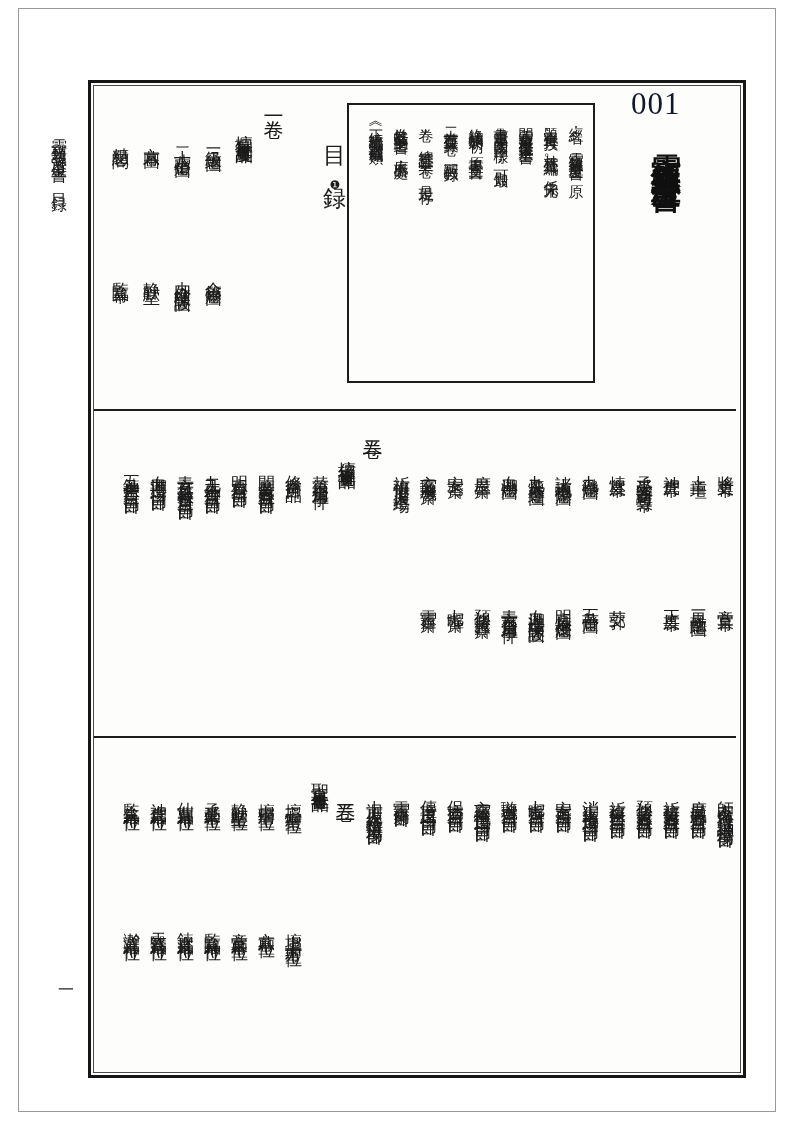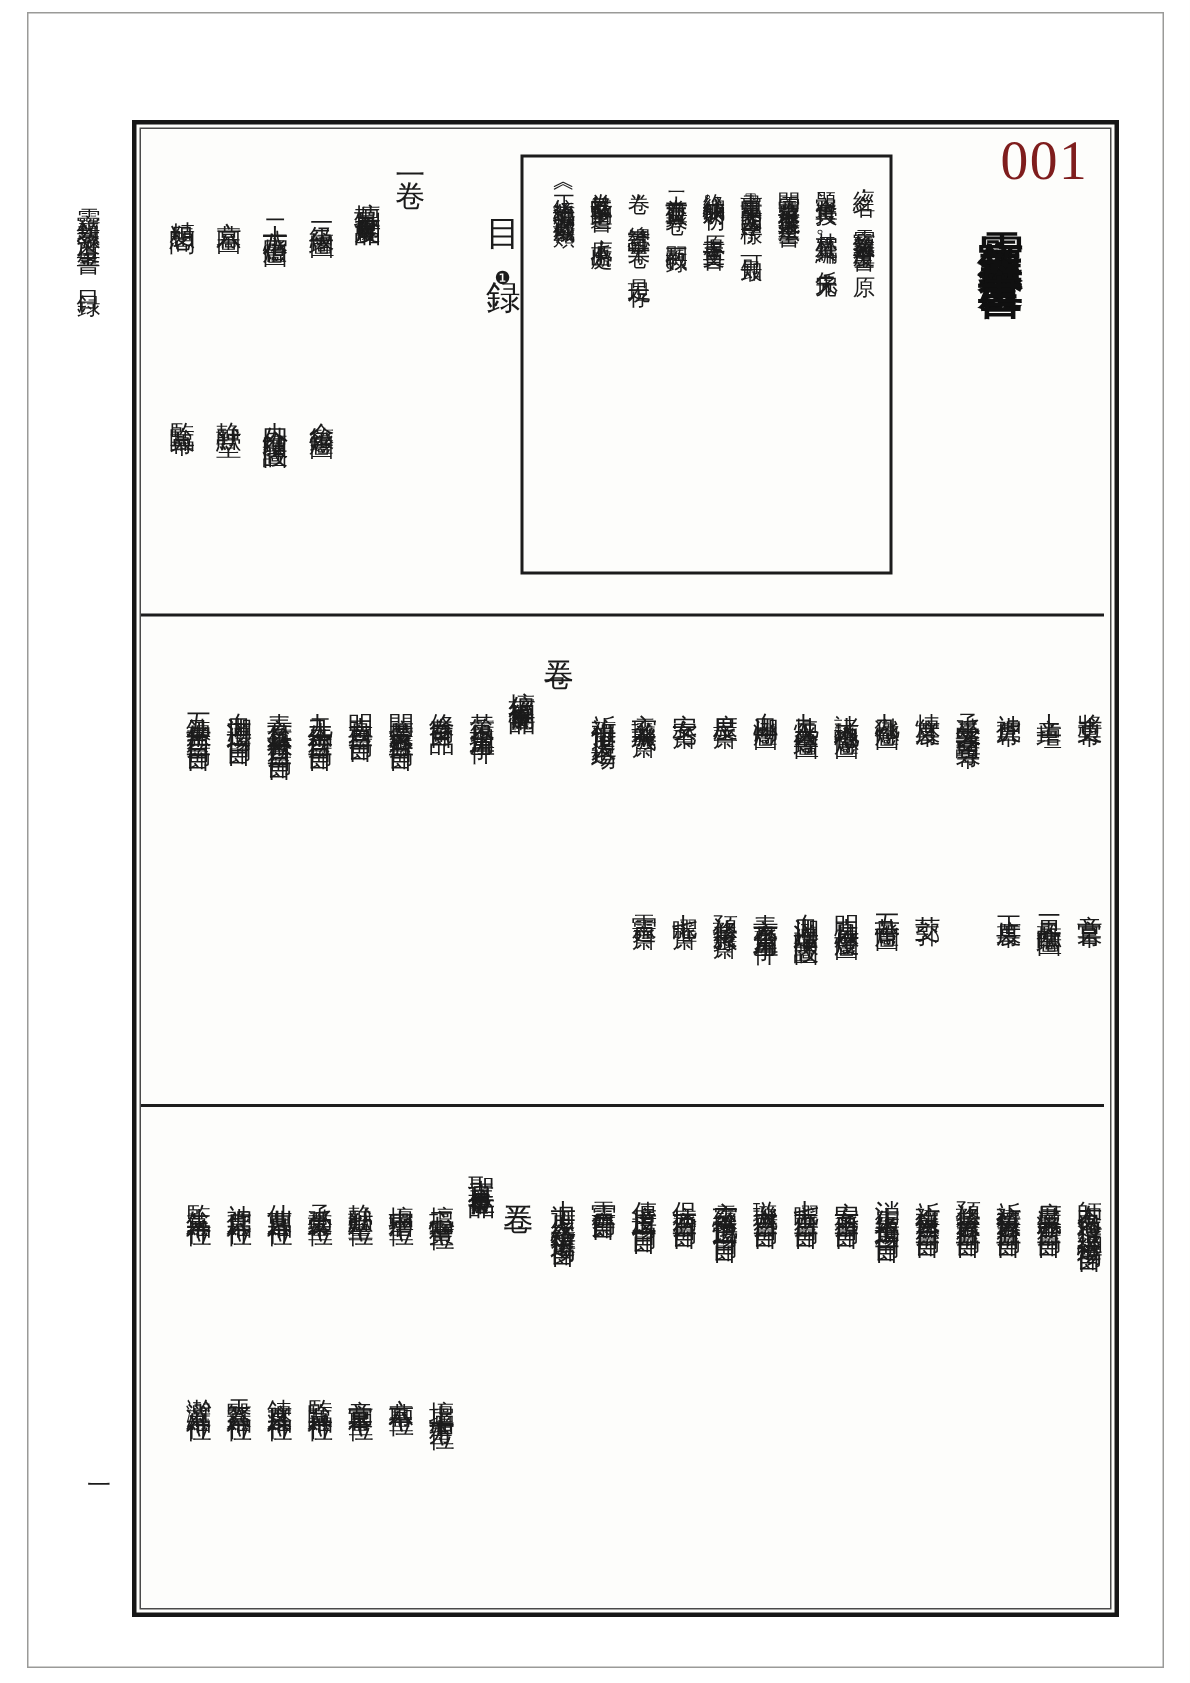--- a/index.html
+++ b/index.html
@@ -15,21 +15,21 @@
   .rule{position:absolute;left:94px;width:642px;height:2px;background:#1d1d1d;}
   .rule1{top:409px;}
   .rule2{top:736px;}
 
   
   .margin-col{position:absolute;left:48px;top:126px;height:300px;writing-mode:vertical-rl;text-orientation:upright;font-size:16px;letter-spacing:4px;color:#1b1b1b;}
   .margin-gap{margin-top:22px;display:inline-block;}
   .folio{position:absolute;left:58px;top:980px;font-size:16px;}
 
   
-  .page-num{position:absolute;left:667px;top:86px;width:100px;font-family:"Liberation Serif",serif;font-size:37px;letter-spacing:1px;color:#7f1d1d;}
+  .page-num{position:absolute;left:631px;top:86px;width:100px;font-family:"Liberation Serif",serif;font-size:31px;letter-spacing:1px;color:#0f172a;}
   .main-title{position:absolute;left:645px;top:130px;writing-mode:vertical-rl;text-orientation:upright;font-size:30px;font-weight:700;letter-spacing:4px;color:#101010;}
 
   
   .note-box{position:absolute;left:347px;top:103px;width:248px;height:280px;border:2px solid #1c1c1c;box-sizing:border-box;padding:11px 8px;writing-mode:vertical-rl;text-orientation:upright;}
   .note-line{width:25px;font-size:15px;letter-spacing:2px;white-space:nowrap;}
 
   
   .band{position:absolute;writing-mode:vertical-rl;text-orientation:upright;}
   .band1{left:94px;top:88px;width:252px;height:316px;}
   .band2{left:98px;top:416px;width:636px;height:316px;}

